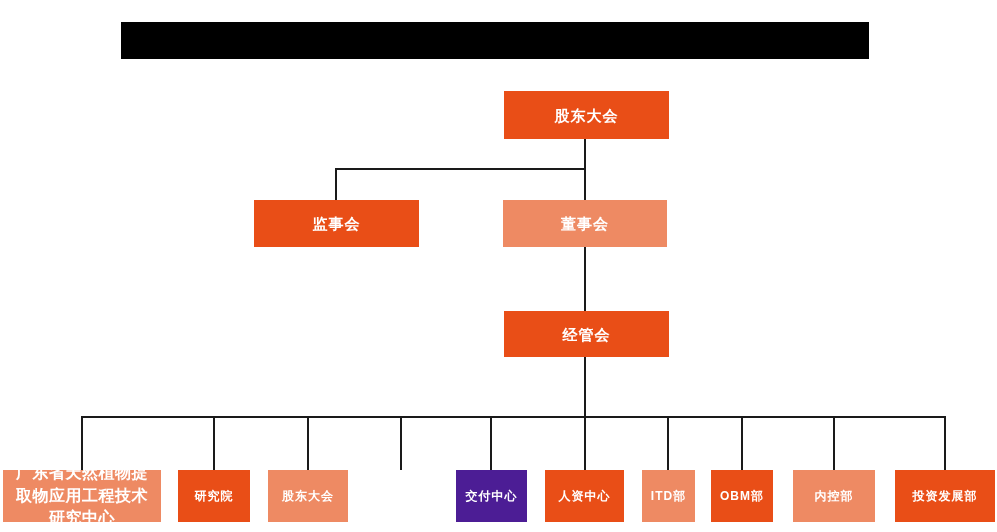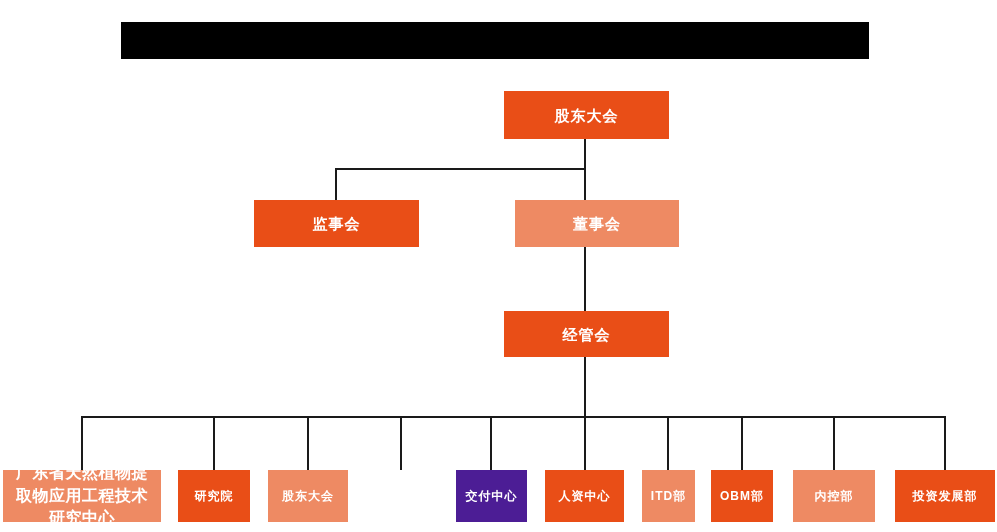--- a/index.html
+++ b/index.html
@@ -31,21 +31,21 @@
   }
   .node.lvl { font-size: 15px; }
   .node.dept { font-size: 12px; }
   .node.dept-long { font-size: 16px; letter-spacing: 0.5px; padding: 3px 6px; }
   .hline, .vline { position: absolute; background: #1a1a1a; }
 
   
   .n-shareholders { left: 504px; top: 91px;  width: 165px; height: 48px; }
   
   .n-supervisory  { left: 254px; top: 200px; width: 165px; height: 47px; }
-  .n-board        { left: 503px; top: 200px; width: 164px; height: 47px; margin-left: 12px; }
+  .n-board        { left: 503px; top: 200px; width: 164px; height: 47px; }
   
   .n-management   { left: 504px; top: 311px; width: 165px; height: 46px; }
   
   .d0 { left: 3px;   width: 158px; }
   .d1 { left: 178px; width: 72px; }
   .d2 { left: 268px; width: 80px; }
   .d3 { left: 365px; width: 72px; }
   .d4 { left: 456px; width: 71px; }
   .d5 { left: 545px; width: 79px; }
   .d6 { left: 642px; width: 53px; }

